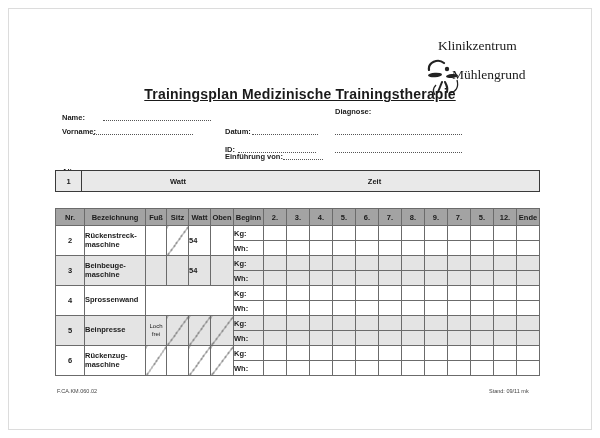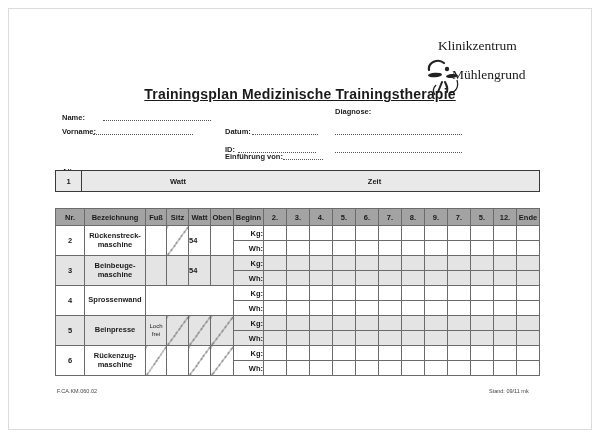--- a/index.html
+++ b/index.html
@@ -40,24 +40,24 @@
     position:absolute; left:55px; top:208px; width:485px;
     border-collapse:collapse; table-layout:fixed; font-size:7.5px;
     border:1px solid #2e2e2e;
   }
   table.main th, table.main td { border:1px solid #6b6b6b; padding:0; overflow:hidden; box-sizing:border-box; }
   table.main thead tr { height:17px; }
   table.main tbody tr { height:15px; }
   table.main th { background:#a3a3a3; font-weight:bold; text-align:center; }
   tr.shade td { background:#e4e4e4; }
   td.nrc { text-align:center; font-weight:bold; }
-  td.name { text-align:center; font-weight:bold; line-height:1.15; }
+  td.name { text-align:left; font-weight:bold; line-height:1.15; }
   td.name span { display:block; }
   td.num { text-align:left; font-weight:bold; }
-  td.lbl { text-align:right; font-weight:bold; padding-left:2px; }
+  td.lbl { text-align:left; font-weight:bold; padding-left:2px; }
   td.loch { font-size:6px; line-height:1.2; text-align:center; font-weight:normal; }
   td.diag {
     background-image:linear-gradient(to bottom right, transparent 48.5%, #777 48.5%, #777 51.5%, transparent 51.5%);
   }
   tr.shade td.diag {
     background-color:#e4e4e4;
     background-image:linear-gradient(to bottom right, transparent 48.5%, #777 48.5%, #777 51.5%, transparent 51.5%);
   }
   
   .foot-left  { position:absolute; left:57px;  top:388px; font-size:5.5px; color:#444; }

